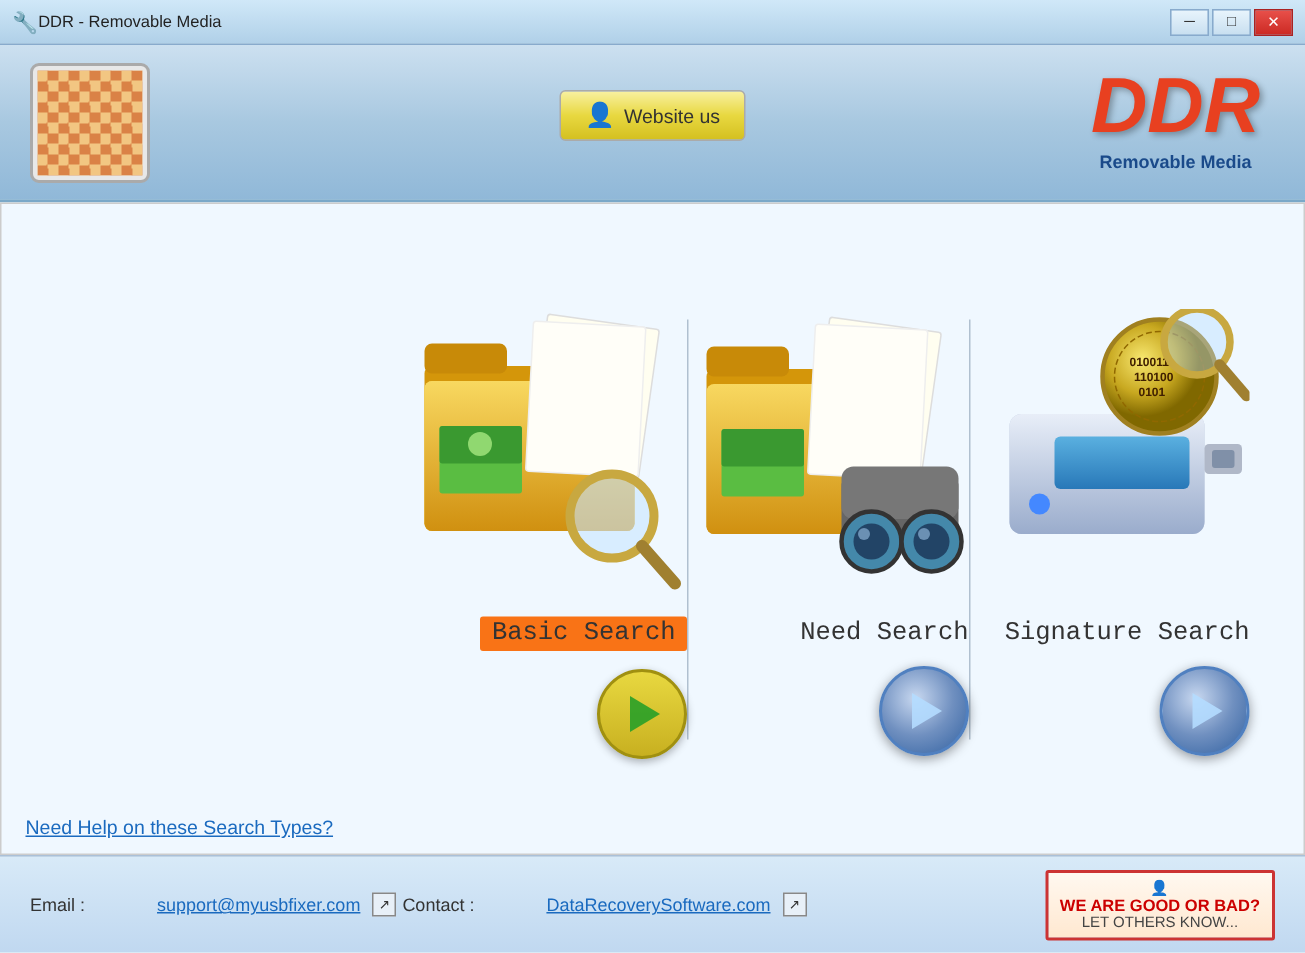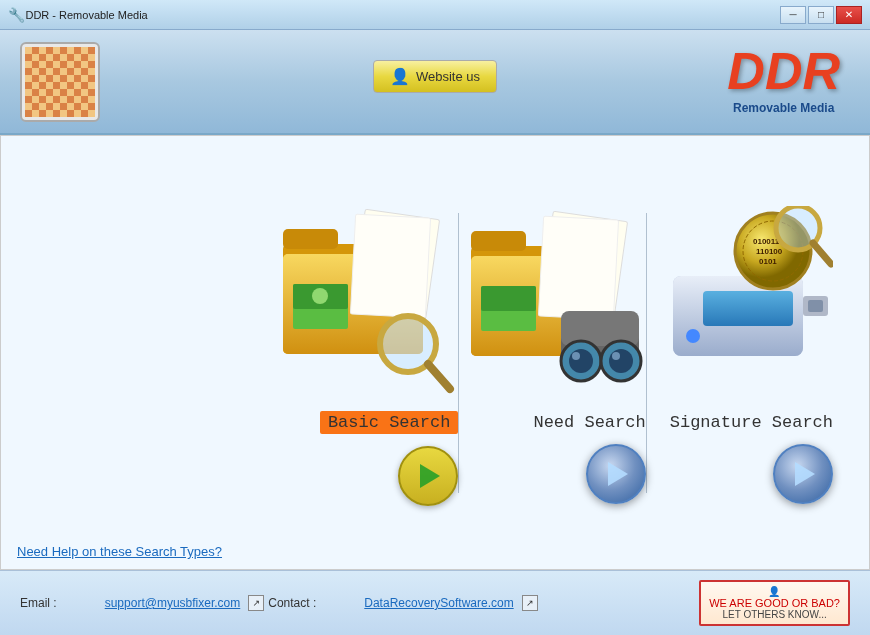--- a/index.html
+++ b/index.html
@@ -444,16 +444,16 @@
     </div>
     <div class="footer-row">
       <span>Contact :</span>
       <a class="footer-link">DataRecoverySoftware.com</a>
       <span class="ext-link-icon">↗</span>
     </div>
   </div>
 
   <div class="feedback-btn">
     <span>👤</span>
-    <div style="font-weight:normal; color:#cc0000; font-size:11px;text-align:center;">WE ARE GOOD OR BAD?</div>
+    <div style="font-weight:bold; color:#cc0000; font-size:11px;text-align:center;">WE ARE GOOD OR BAD?</div>
     <div style="font-size:10px; color:#444;">LET OTHERS KNOW...</div>
   </div>
 </div>
 
 </body></html>

